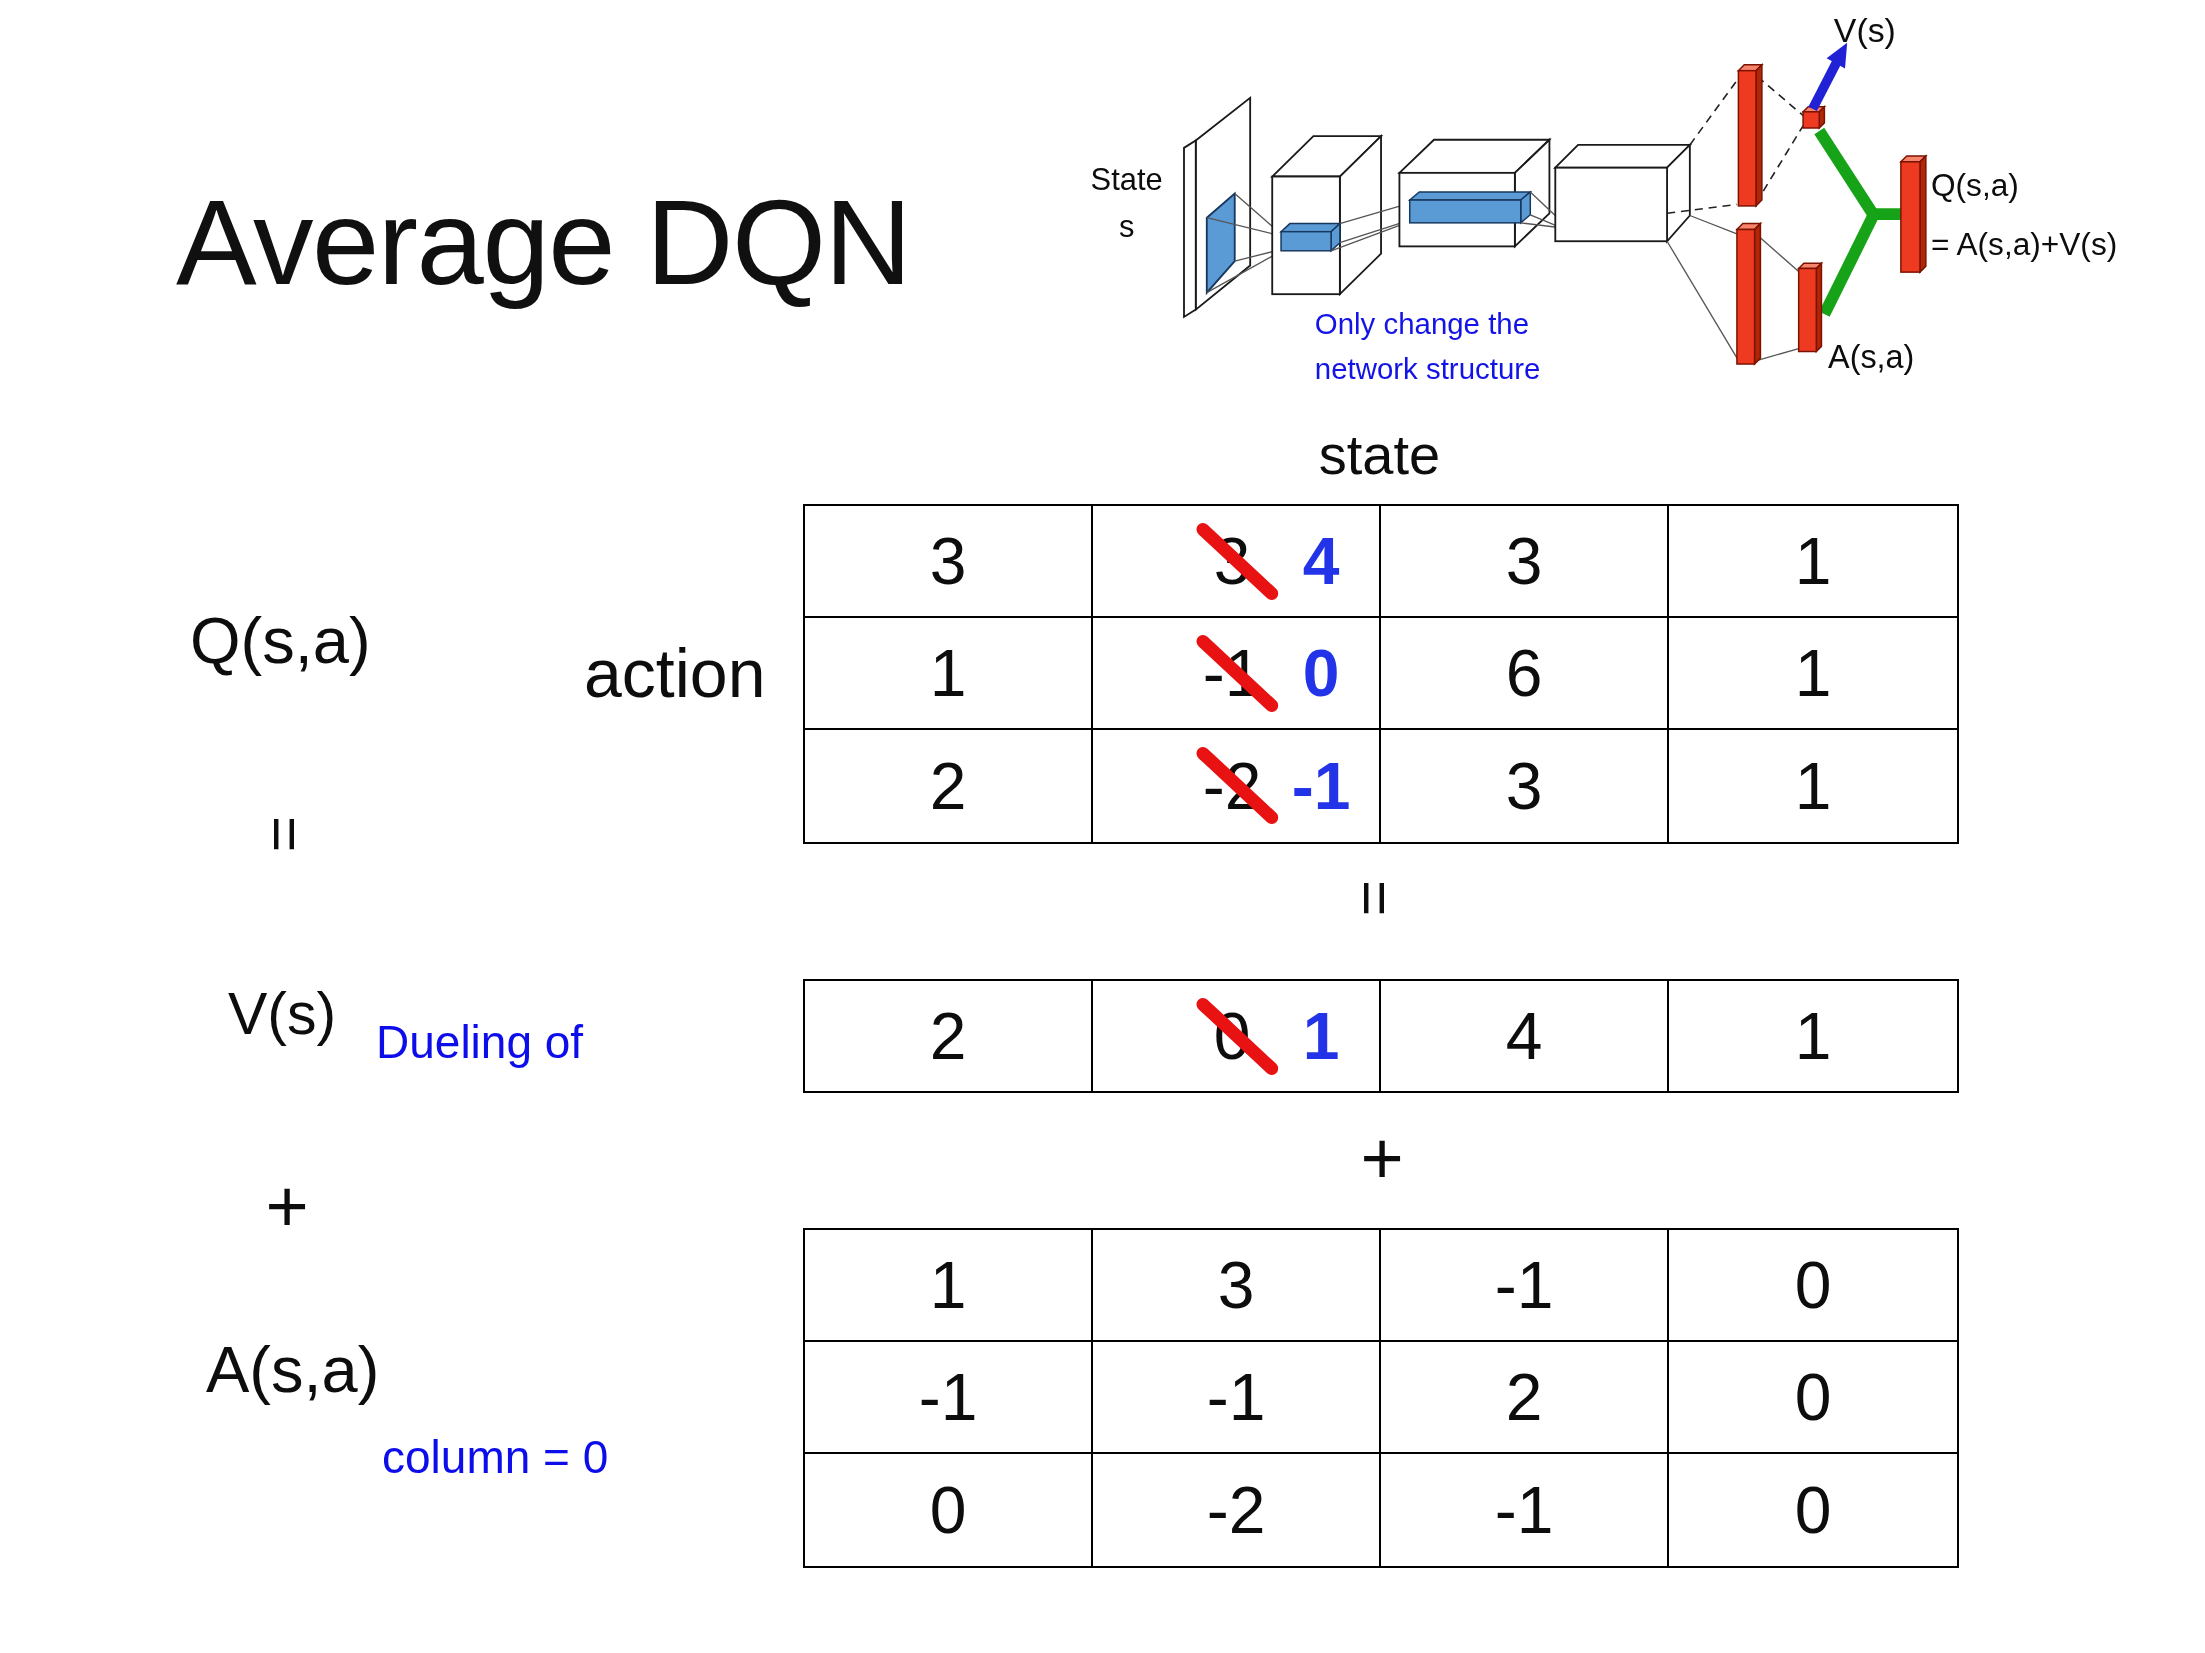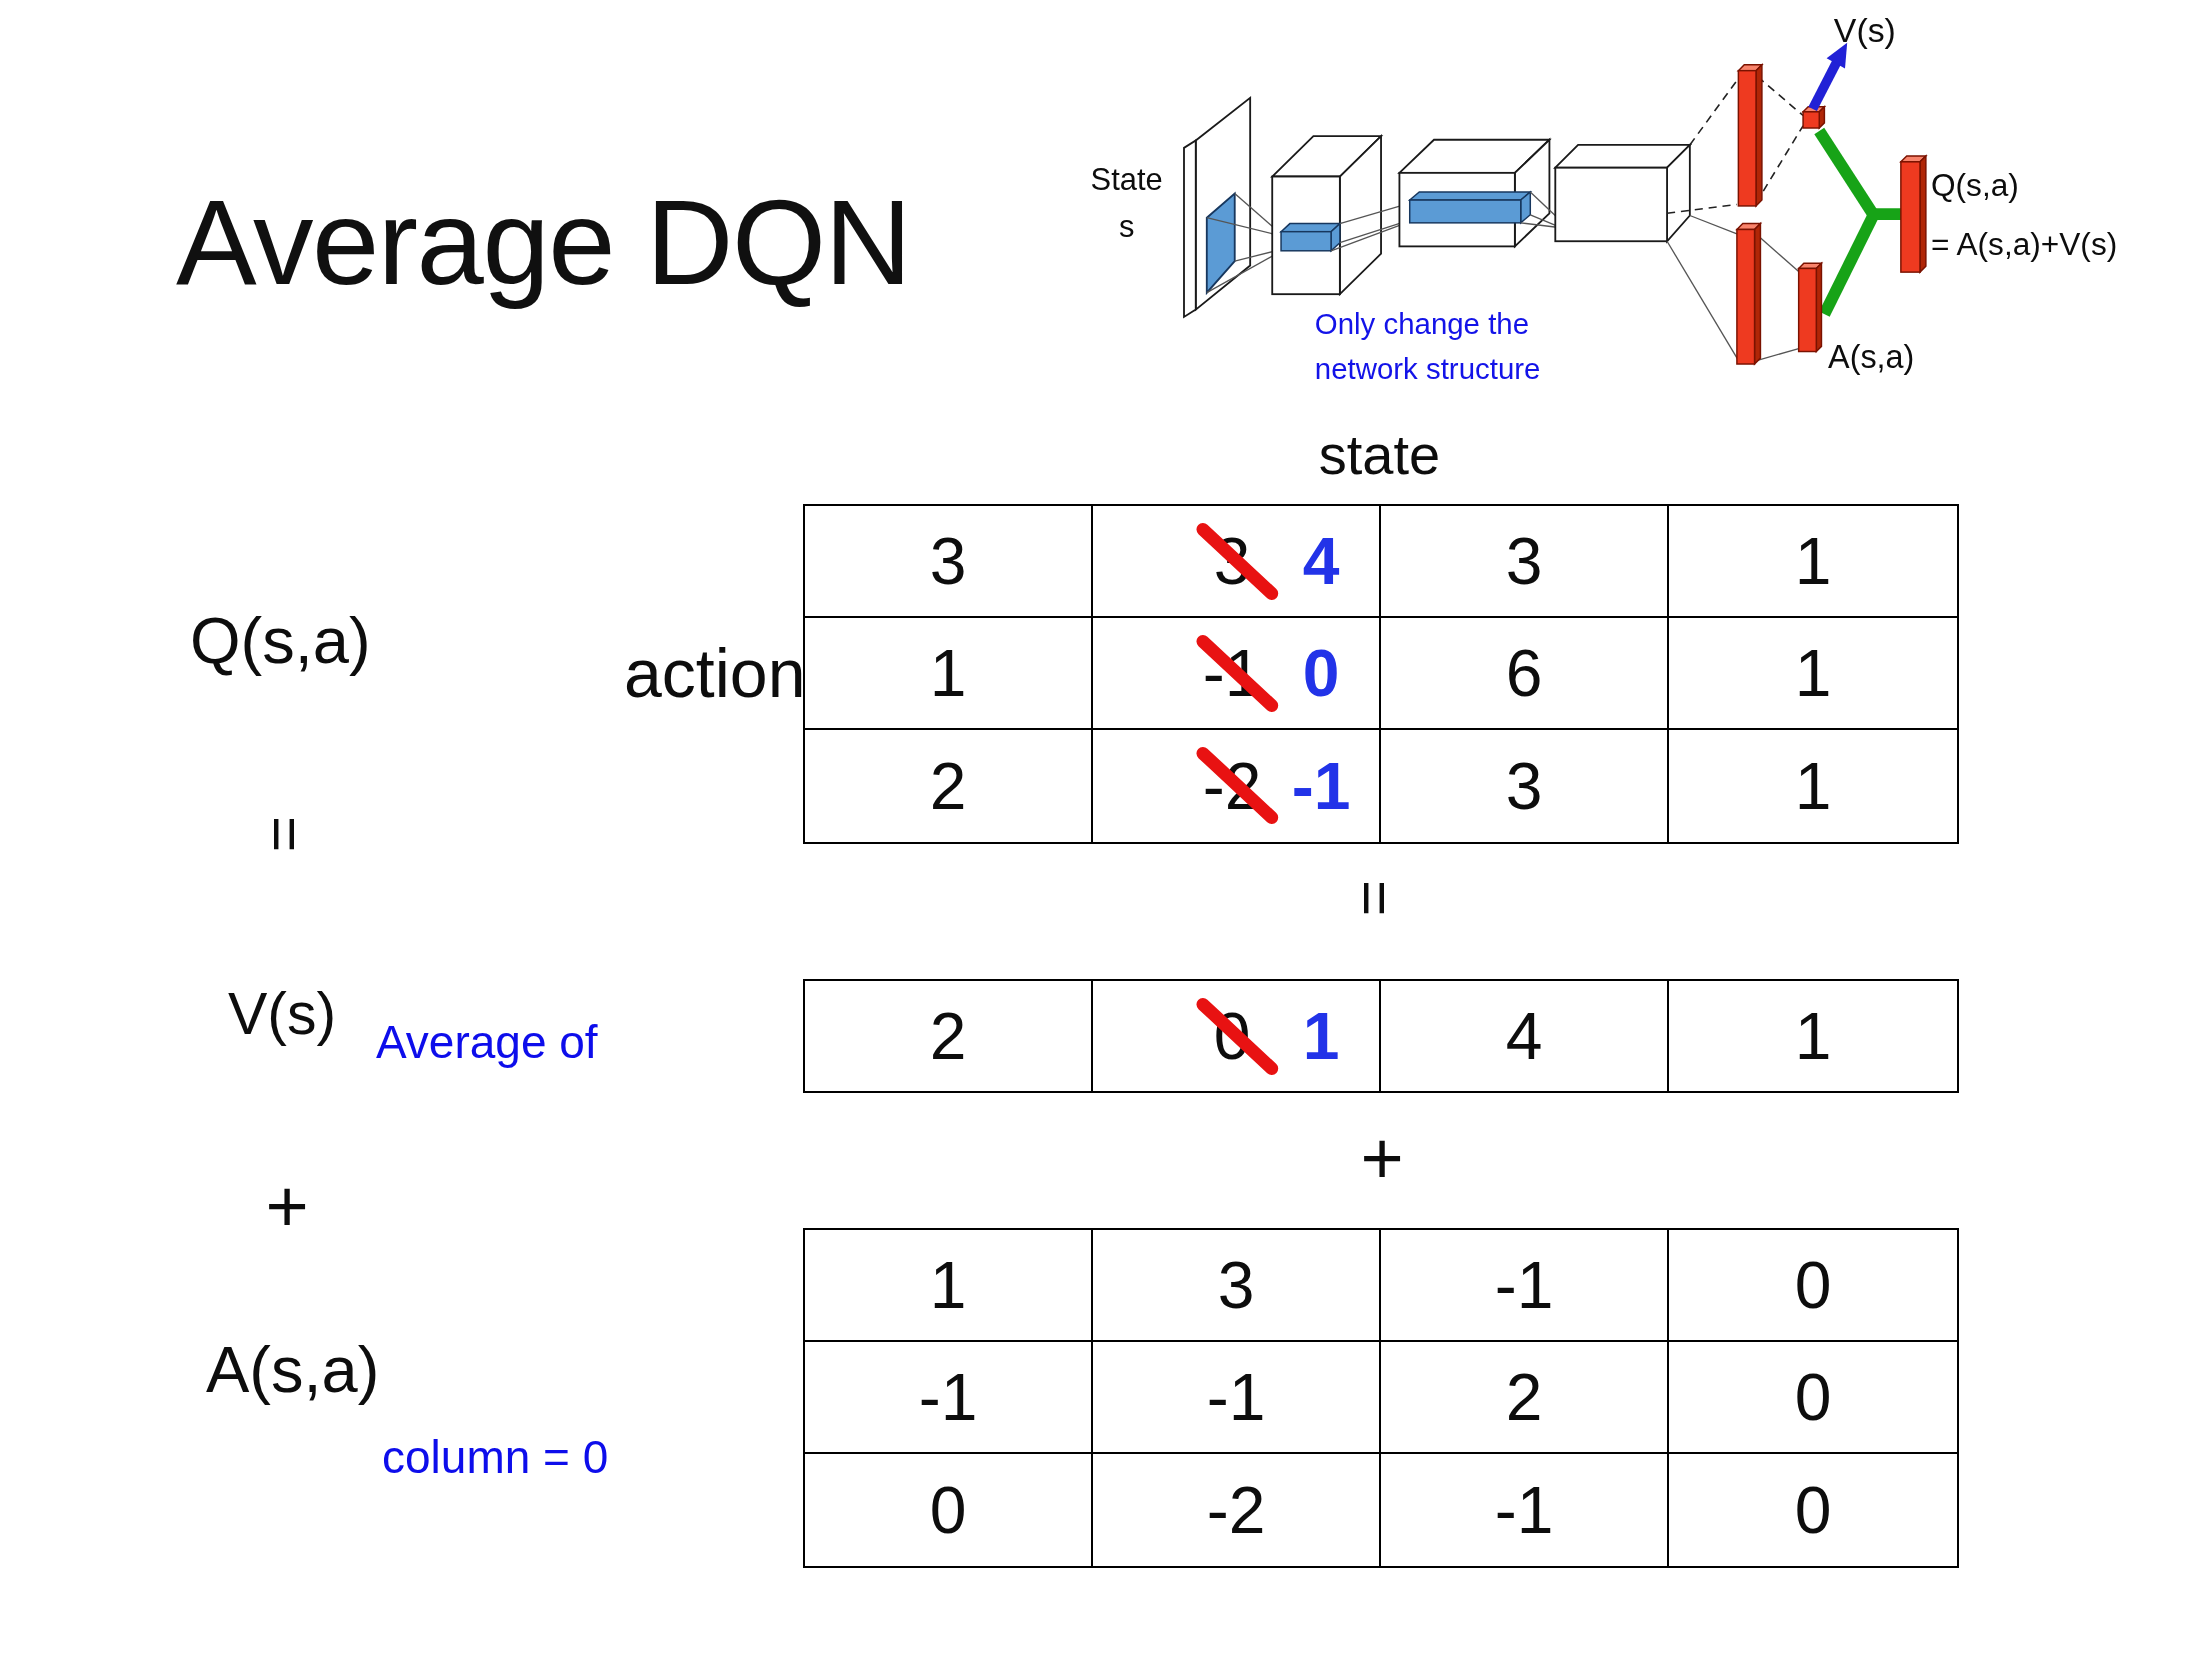--- a/index.html
+++ b/index.html
@@ -6,21 +6,21 @@
   #slide{position:relative;width:2205px;height:1654px;background:#ffffff;overflow:hidden;
          font-family:"Liberation Sans","DejaVu Sans",sans-serif;color:#0d0d0d;}
 
   .abs{position:absolute;}
   .vcenter{transform:translateY(-50%);}
   .ccenter{transform:translate(-50%,-50%);}
 
   #title{left:176px;top:173px;font-size:121px;font-weight:300;letter-spacing:-1.5px;line-height:1.15;color:#101010;}
 
   #state-header{left:803px;top:454px;width:1153px;text-align:center;font-size:56px;}
-  #action-label{left:584px;top:673px;font-size:68px;margin-left:40px;}
+  #action-label{left:584px;top:673px;font-size:68px;}
   #q-label{left:190px;top:640px;font-size:65px;}
   #v-label{left:228px;top:1014px;font-size:59px;}
   #a-label{left:206px;top:1369px;font-size:65px;}
   .rot-eq{font-size:62px;transform:translate(-50%,-50%) rotate(90deg);}
   #eq-left{left:285px;top:834px;}
   #eq-center{left:1375px;top:898px;}
   .plus{font-size:74px;}
   #plus-left{left:287px;top:1206px;}
   #plus-center{left:1382px;top:1158px;}
 
@@ -168,21 +168,21 @@
     <text x="1788" y="454" font-size="40" fill="#1313e8">Only change the</text>
     <text x="1788" y="515" font-size="40" fill="#1313e8">network structure</text>
   </svg>
 
   <div id="state-header" class="abs vcenter">state</div>
   <div id="action-label" class="abs vcenter">action</div>
   <div id="q-label" class="abs vcenter">Q(s,a)</div>
   <div id="eq-left" class="abs rot-eq">=</div>
   <div id="v-label" class="abs vcenter">V(s)</div>
   <div id="avg-note" class="abs blue-note">
-    <div>Average of</div>
+    <div>Dueling of</div>
   </div>
   <div id="plus-left" class="abs plus ccenter">+</div>
   <div id="a-label" class="abs vcenter">A(s,a)</div>
   <div id="sum-note" class="abs blue-note">
     <div>column = 0</div>
   </div>
   <div id="eq-center" class="abs rot-eq">=</div>
   <div id="plus-center" class="abs plus ccenter">+</div>
 
   <div id="q-grid" class="grid">

